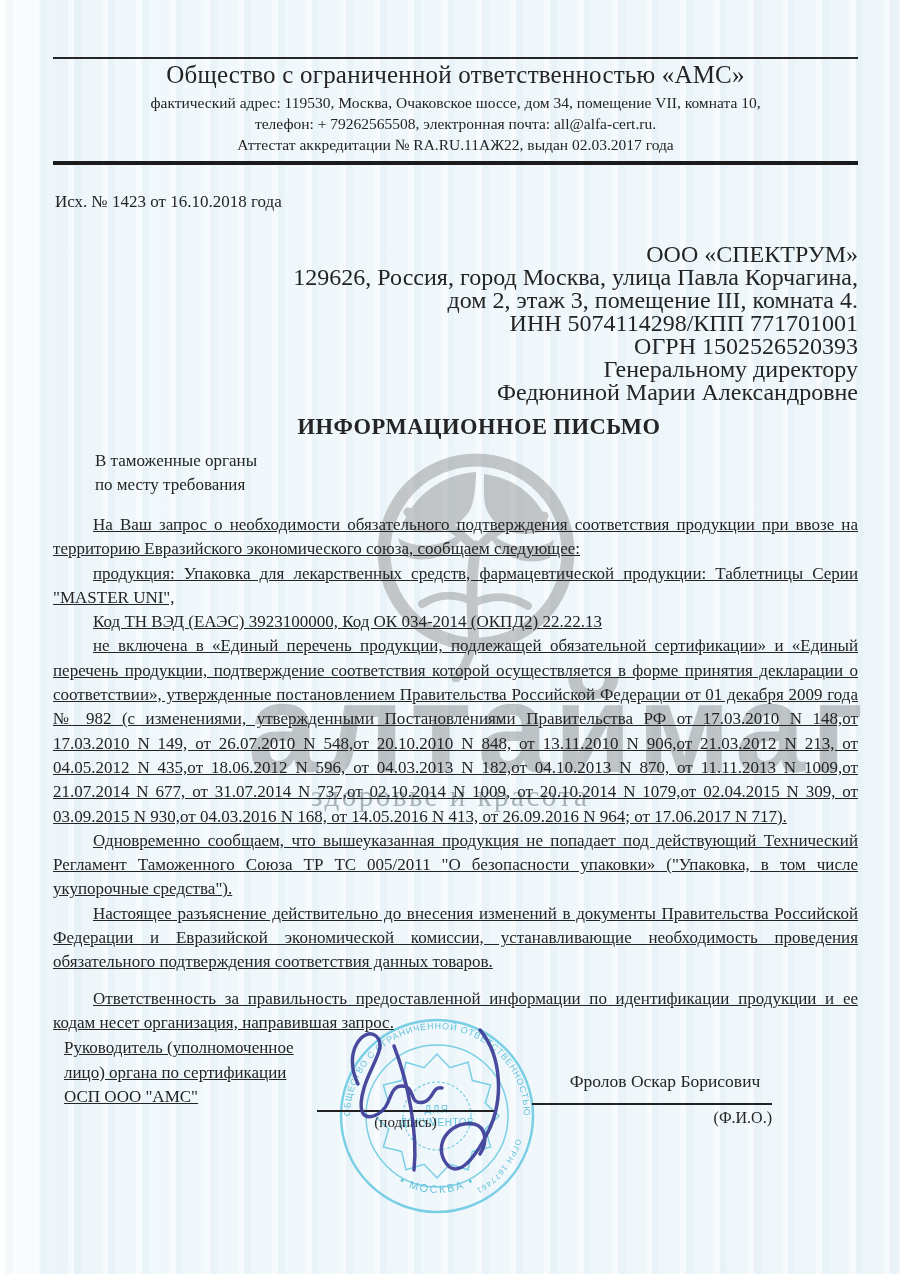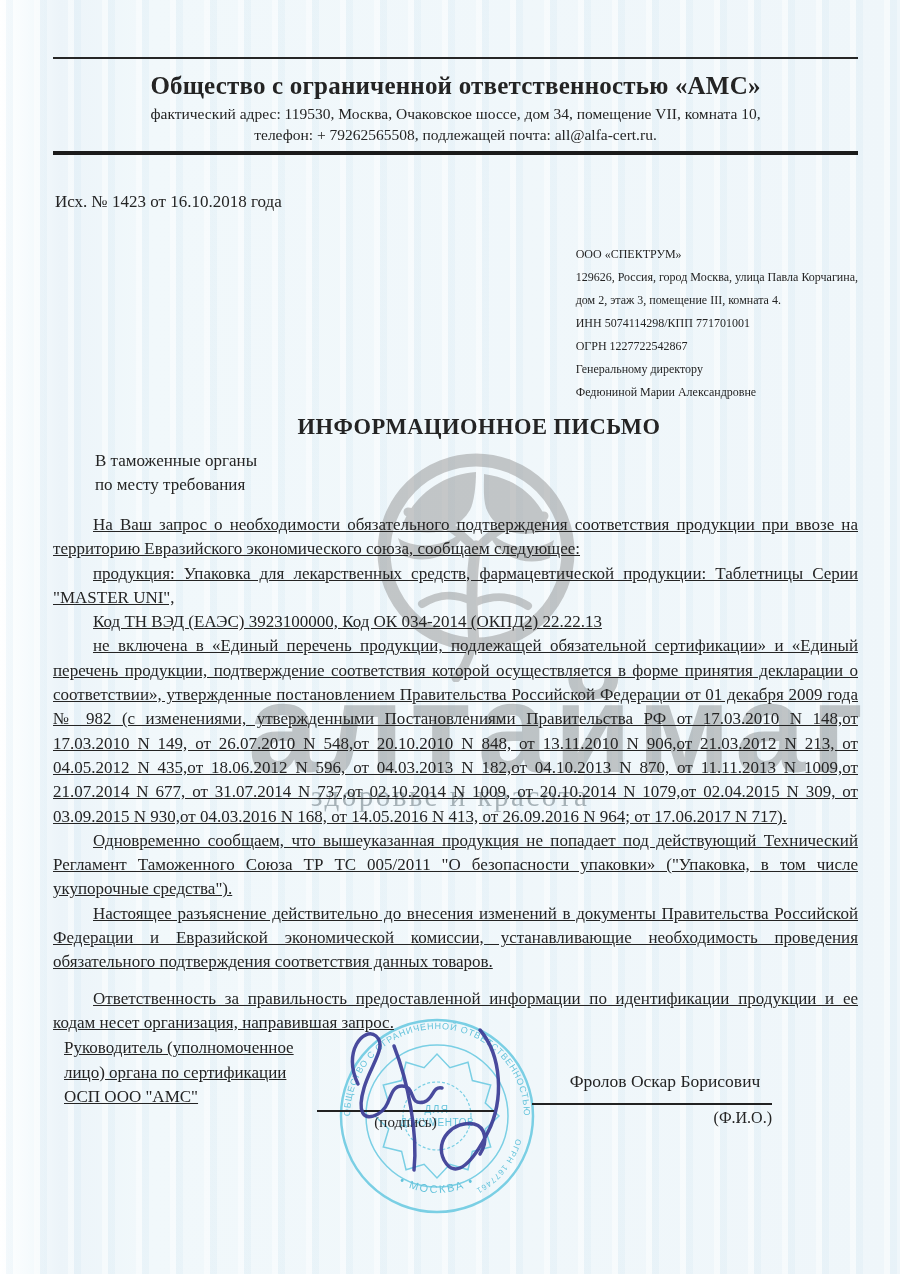--- a/index.html
+++ b/index.html
@@ -15,24 +15,24 @@
   }
   .abs{position:absolute;}
   
   .header-box{
     left:53px;top:57px;width:805px;
     border-top:2px solid #262626;
     border-bottom:4px solid #1b1b1b;
     padding:1px 0 6px;
     text-align:center;z-index:2;
   }
-  .org-name{font-size:25px;font-weight:bold;margin:12px 0 3px;letter-spacing:.2px;}
+  .org-name{font-size:25px;font-weight:normal;margin:1px 0 3px;letter-spacing:.2px;}
   .header-line{font-size:15.5px;line-height:21px;}
   .ref{left:55px;top:192px;font-size:17px;z-index:2;}
-  .recipient{right:42px;top:243px;text-align:left;font-size:12px;line-height:23px;z-index:2;}
+  .recipient{right:42px;top:243px;text-align:right;font-size:24px;line-height:23px;z-index:2;}
   .doc-title{left:0;top:414px;width:100%;text-align:center;font-size:22.5px;font-weight:bold;letter-spacing:.5px;z-index:2;padding-left:29px;}
   .addressee{left:95px;top:449px;font-size:17px;line-height:23.5px;z-index:2;}
   .body-text{left:53px;top:513px;width:805px;font-size:17px;line-height:24.3px;text-align:justify;z-index:2;text-decoration:underline;}
   .body-text p{margin:0;text-indent:40px;}
   .body-text p.gap-before{margin-top:12px;}
   
   .sig-left{left:64px;top:1036px;font-size:17px;line-height:24.5px;z-index:2;text-decoration:underline;}
   .sig-line-left{left:317px;top:1110px;width:177px;border-top:2px solid #222;z-index:2;}
   .sig-caption-left{left:317px;top:1114px;width:177px;text-align:center;font-size:15px;z-index:2;}
   .name-right{left:545px;top:1071px;width:240px;text-align:center;font-size:17.5px;z-index:2;}
@@ -76,31 +76,32 @@
       <path d="M108,196 C104,210 100,220 92,228" stroke-width="9"></path>
     </g>
   </svg>
 
   <div class="abs brand">алтаймаг</div>
   <div class="abs tagline">здоровье и красота</div>
 
   <div class="abs header-box">
     <div class="org-name">Общество с ограниченной ответственностью «АМС»</div>
     <div class="header-line">фактический адрес: 119530, Москва, Очаковское шоссе, дом 34, помещение VII, комната 10,</div>
-    <div class="header-line">телефон: + 79262565508, подлежащей почта: all@alfa-cert.ru.</div>
+    <div class="header-line">телефон: + 79262565508, электронная почта: all@alfa-cert.ru.</div>
+    <div class="header-line">Аттестат аккредитации № RA.RU.11АЖ22, выдан 02.03.2017 года</div>
   </div>
 
   <div class="abs ref">Исх. № 1423 от 16.10.2018 года</div>
 
   <div class="abs recipient">
     <div>ООО «СПЕКТРУМ»</div>
     <div>129626, Россия, город Москва, улица Павла Корчагина,</div>
     <div>дом 2, этаж 3, помещение III, комната 4.</div>
     <div>ИНН 5074114298/КПП 771701001</div>
-    <div>ОГРН 1227722542867</div>
+    <div>ОГРН 1502526520393</div>
     <div>Генеральному директору</div>
     <div>Федюниной Марии Александровне</div>
   </div>
 
   <div class="abs doc-title">ИНФОРМАЦИОННОЕ ПИСЬМО</div>
 
   <div class="abs addressee">
     <div>В таможенные органы</div>
     <div>по месту требования</div>
   </div>

